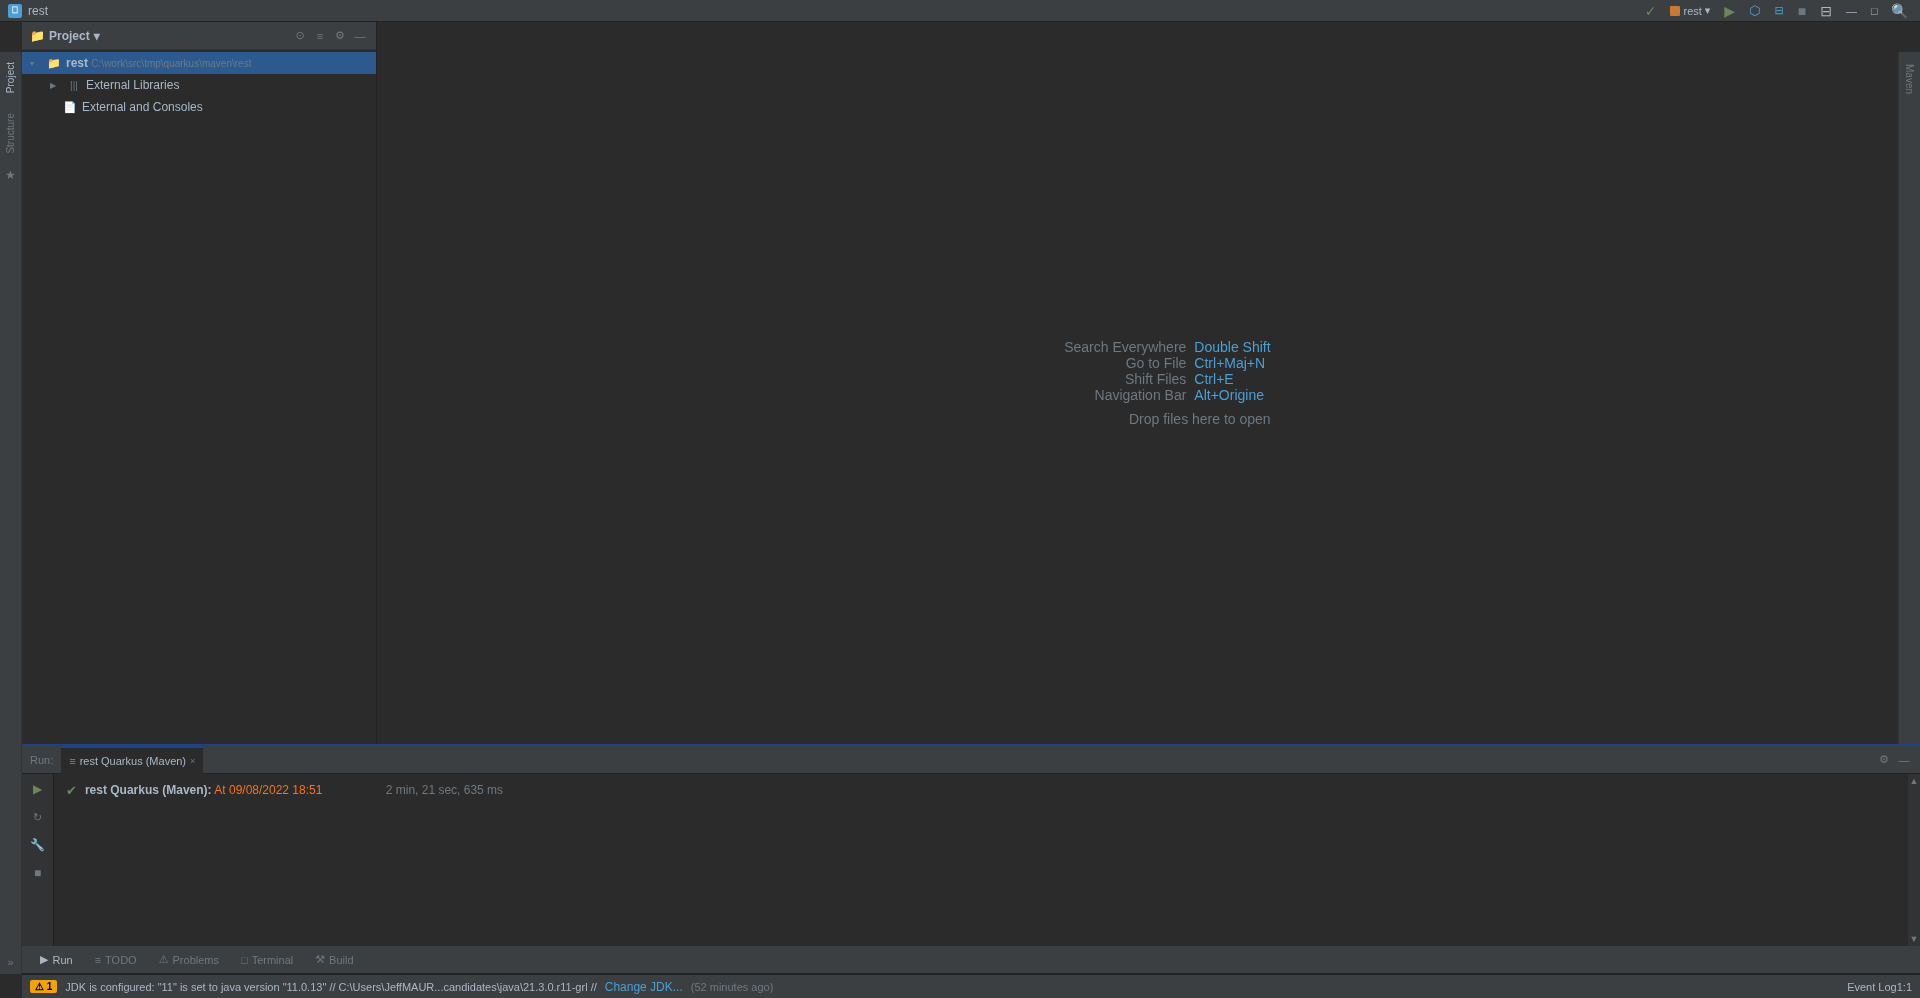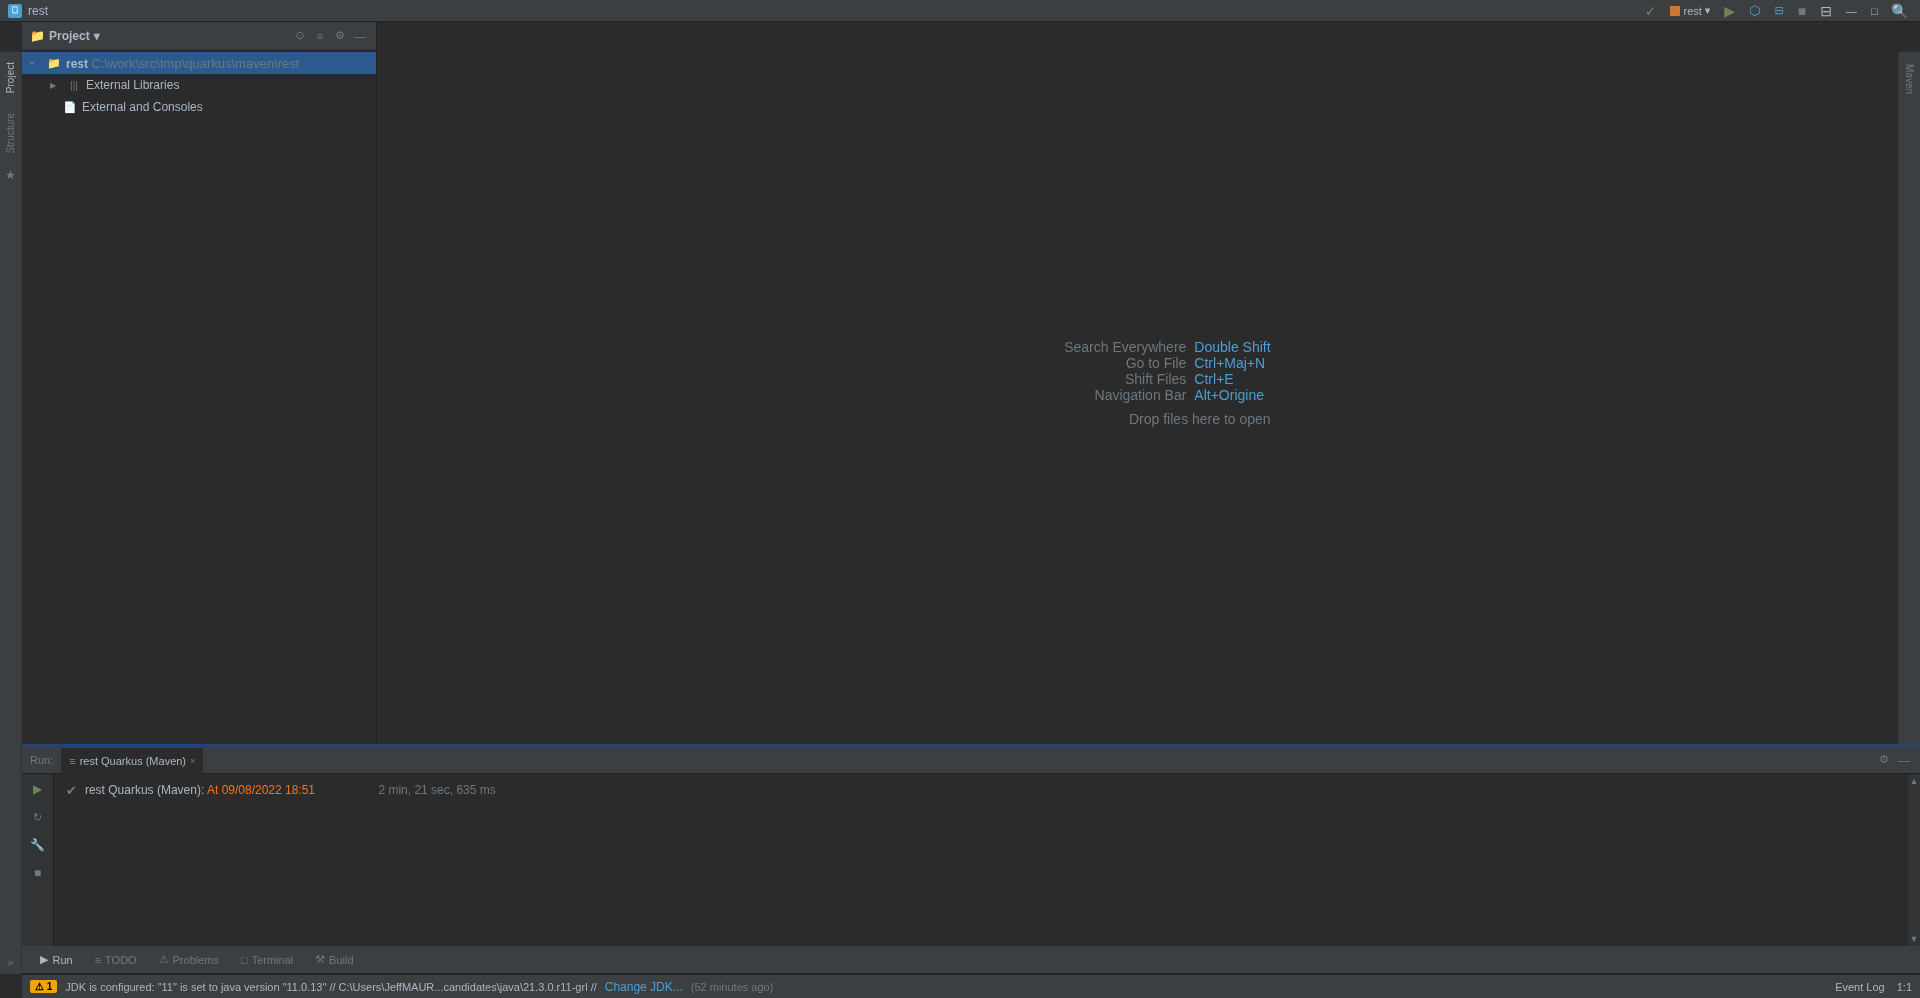--- a/index.html
+++ b/index.html
@@ -134,21 +134,21 @@
       font-size: 11px;
     }
     .tree-label {
       font-size: 12px;
       color: #a9b7c6;
       white-space: nowrap;
       overflow: hidden;
     }
     .tree-label .path {
       color: #6d7880;
-      font-size: 13px;
+      font-size: 10px;
     }
     .tree-label .bold { font-weight: bold; }
 
     
     .editor-area {
       flex: 1;
       background: #2b2b2b;
       display: flex;
       flex-direction: column;
       align-items: center;
@@ -275,21 +275,21 @@
       font-size: 12px;
       line-height: 1.4;
     }
     .run-check {
       color: #6a8759;
       font-size: 13px;
     }
     .run-output-main {
       color: #a9b7c6;
     }
-    .run-output-main .run-name { font-weight: normal; color: #a9b7c6; }
+    .run-output-main .run-name { font-weight: bold; color: #a9b7c6; }
     .run-output-main .run-time { color: #f97316; }
     .run-output-main .run-duration { color: #6d7880; margin-left: 60px; }
     .run-scrollbar-right {
       width: 12px;
       background: #313335;
       display: flex;
       flex-direction: column;
       align-items: center;
       gap: 2px;
       padding-top: 2px;
@@ -313,21 +313,20 @@
     }
     .status-left {
       display: flex;
       align-items: center;
       gap: 8px;
       flex: 1;
     }
     .status-right {
       display: flex;
       align-items: flex-end;
-      gap: 12px;
       margin-left: 8px;
     }
     .status-item {
       color: #a9b7c6;
       cursor: pointer;
       display: flex;
       align-items: center;
       gap: 3px;
     }
     .status-warning {

